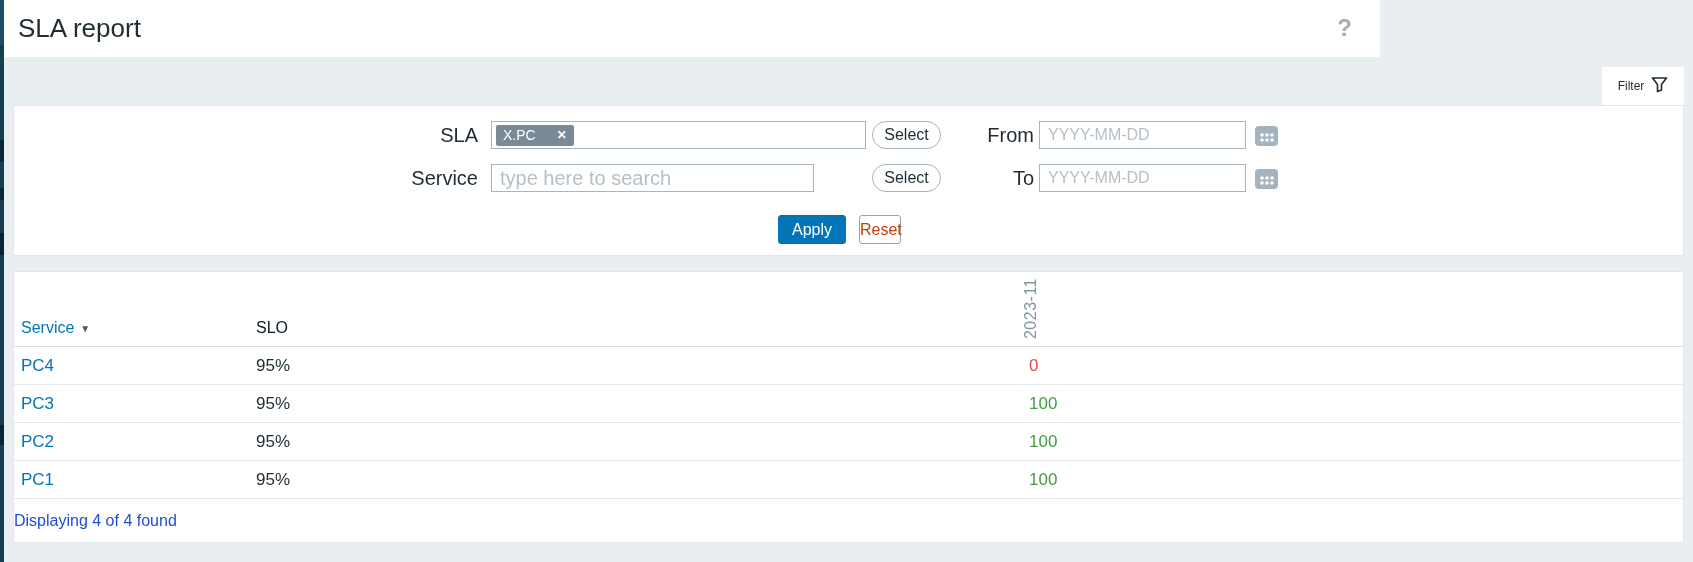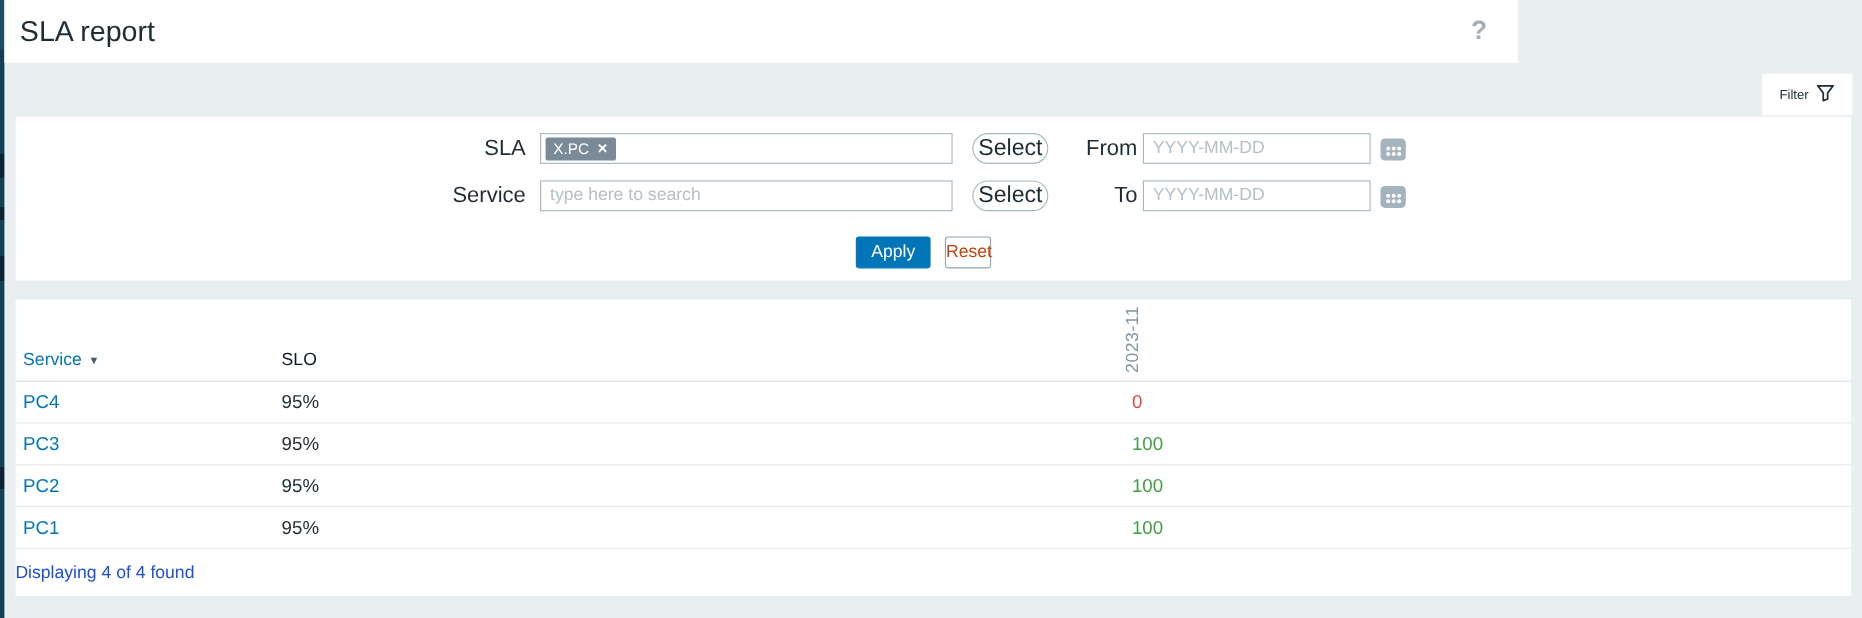--- a/index.html
+++ b/index.html
@@ -31,29 +31,29 @@
   .funnel { display:inline-block; }
 
   
   .fpanel { position:absolute; left:13px; top:105px; width:1671px; height:151px; background:#fff; border:1px solid #e2e7ea; }
   .flabel { position:absolute; width:110px; text-align:right; font-size:20px; line-height:28px; color:#1f2c33; }
   .r1 { top:15px; } .r2 { top:58px; }
   .l-sla, .l-svc { left:354px; }
   .l-from, .l-to { left:910px; }
   .msel { position:absolute; left:477px; width:375px; height:28px; border:1px solid #a5b6bf; background:#fff;
     display:flex; align-items:center; padding:2px 4px; }
-  .chip { display:inline-flex; align-items:center; gap:7px; background:#7b8a97; color:#fff; font-size:14px;
+  .chip { display:inline-flex; align-items:center; gap:21px; background:#7b8a97; color:#fff; font-size:14px;
     padding:2px 7px 3px 7px; border-radius:2px; }
   .chip .x { font-size:12px; font-weight:700; cursor:pointer; line-height:1; }
   .msel input { border:none; outline:none; flex:1; min-width:20px; font-size:16px; font-family:inherit; }
-  .tinput { position:absolute; left:477px; width:375px; height:28px; border:1px solid #a5b6bf; background:#fff;
-    font-size:16px; padding:0 8px; font-family:inherit; color:#1f2c33; outline:none; }
+  .tinput { position:absolute; left:477px; width:323px; height:28px; border:1px solid #a5b6bf; background:#fff;
+    font-size:20px; padding:0 8px; font-family:inherit; color:#1f2c33; outline:none; }
   .tinput::placeholder, .dinput::placeholder { color:#b4bfc7; opacity:1; }
   .selbtn { position:absolute; left:858px; width:69px; height:28px; background:#fff; border:1px solid #a5b6bf;
-    border-radius:14px; font-size:21px; color:#1f2c33; font-family:inherit; cursor:pointer;margin-left:12px; }
+    border-radius:14px; font-size:16px; color:#1f2c33; font-family:inherit; cursor:pointer; }
   .dinput { position:absolute; left:1025px; width:207px; height:28px; border:1px solid #a5b6bf; background:#fff;
     font-size:16px; padding:0 8px; font-family:inherit; color:#1f2c33; outline:none; }
   .calbtn { position:absolute; left:1239px; width:27px; height:27px; border:none; background:transparent; cursor:pointer; padding:0; }
   .applybtn { position:absolute; left:764px; top:109px; width:68px; height:29px; background:#0275b8; color:#fff;
     border:1px solid #0275b8; border-radius:3px; font-size:16px; font-family:inherit; cursor:pointer;text-align:center; }
   .resetbtn { position:absolute; left:845px; top:109px; width:42px; height:29px; background:#fff; color:#c2410c;
     border:1px solid #8fa5b0; border-radius:3px; font-size:16px; font-family:inherit; cursor:pointer; }
 
   
   .tpanel { position:absolute; left:13px; top:271px; width:1671px; height:272px; background:#fff; border:1px solid #e2e7ea; }

